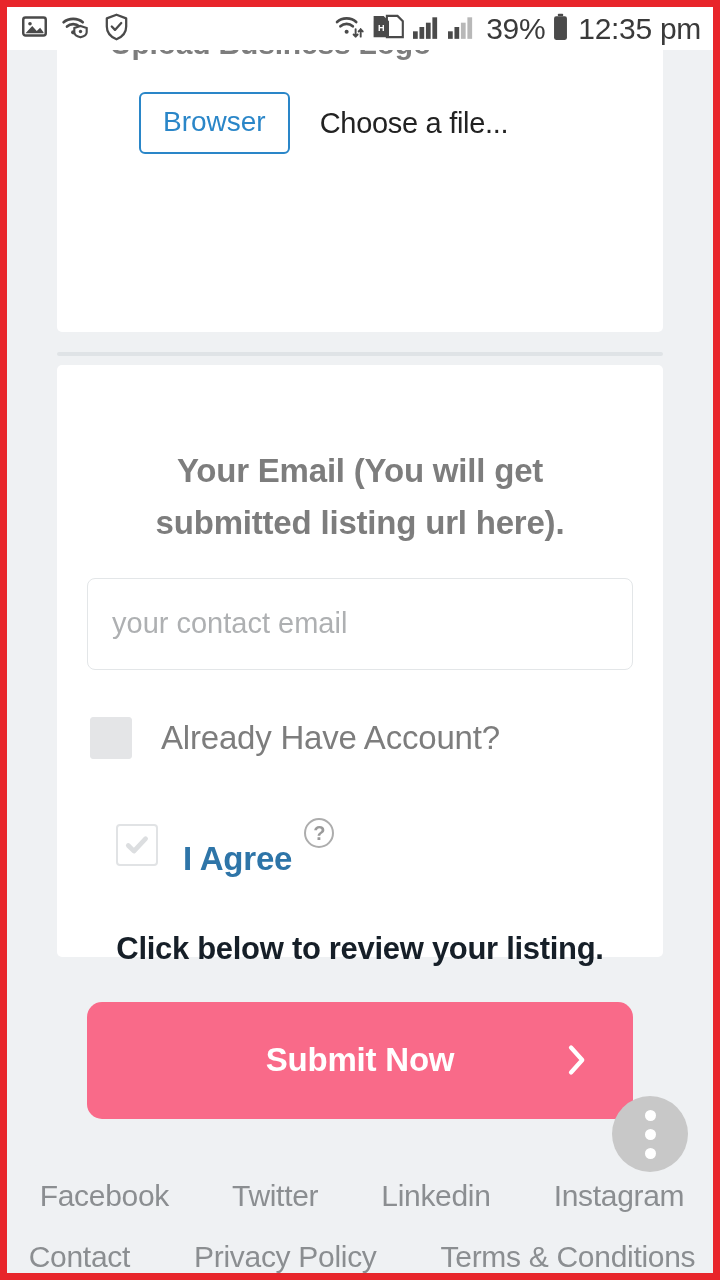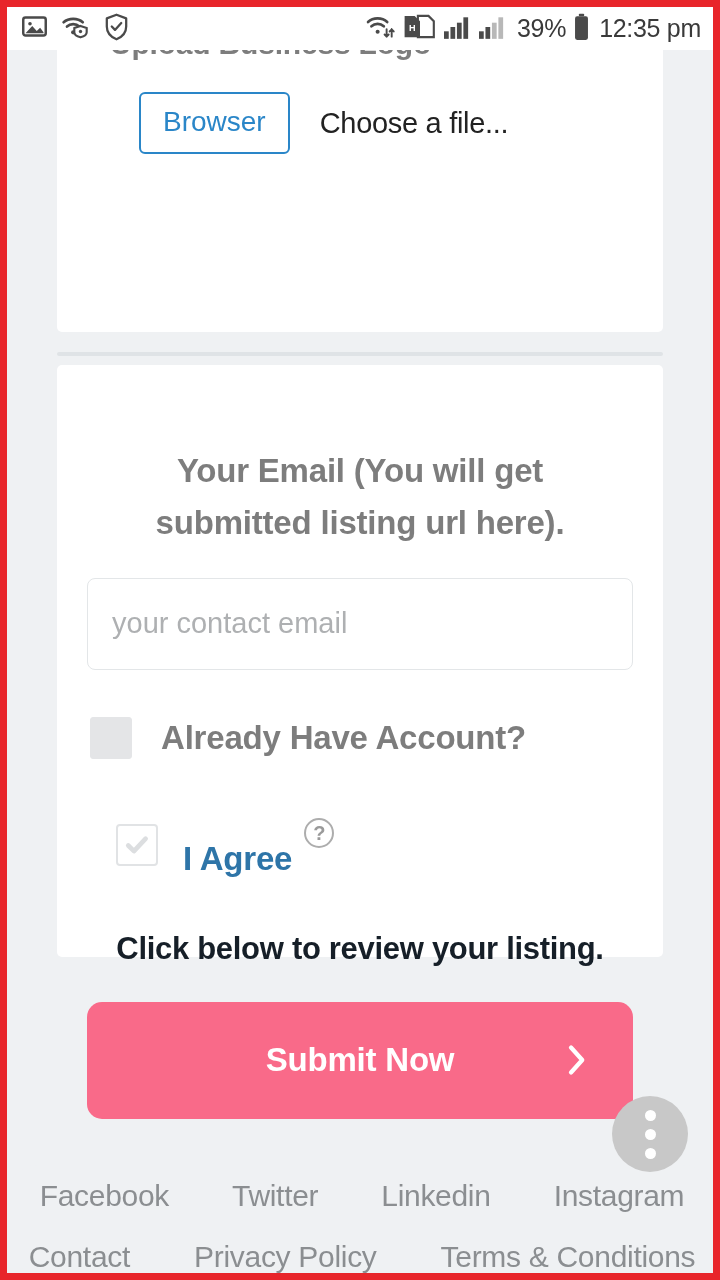--- a/index.html
+++ b/index.html
@@ -35,21 +35,21 @@
     z-index: 50;
   }
   .status-left, .status-right {
     display: flex;
     align-items: center;
   }
   .status-left { gap: 13px; }
   .status-right { gap: 7px; }
   .sb-icon { display: block; }
   .sb-text {
-    font-size: 25px;
+    font-size: 30px;
     color: #3a3a3a;
     font-family: "Liberation Sans", sans-serif;
     letter-spacing: -0.3px;
     white-space: nowrap;
     text-align: right;
   }
   #battery-percent { margin-left: 3px; }
   #status-clock { margin-left: 2px; }
 
   
@@ -164,21 +164,21 @@
     height: 42px;
     background: #e4e5e7;
     border: 1px solid #e4e5e7;
     border-radius: 3px;
     flex: 0 0 auto;
     cursor: pointer;
   }
   #account-label {
     font-size: 33px;
     color: #7d7d7d;
-    font-weight: bold;
+    font-weight: normal;
     margin-left: 29px;
     letter-spacing: -0.2px;
   }
 
   #agree-row {
     display: flex;
     align-items: center;
     margin-top: 54px;
     padding-left: 29px;
   }

